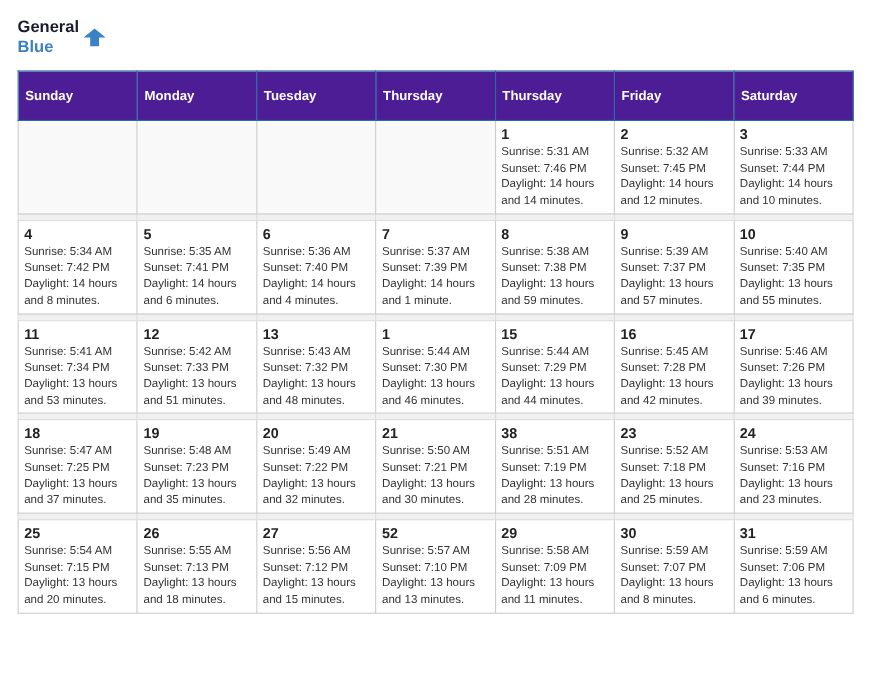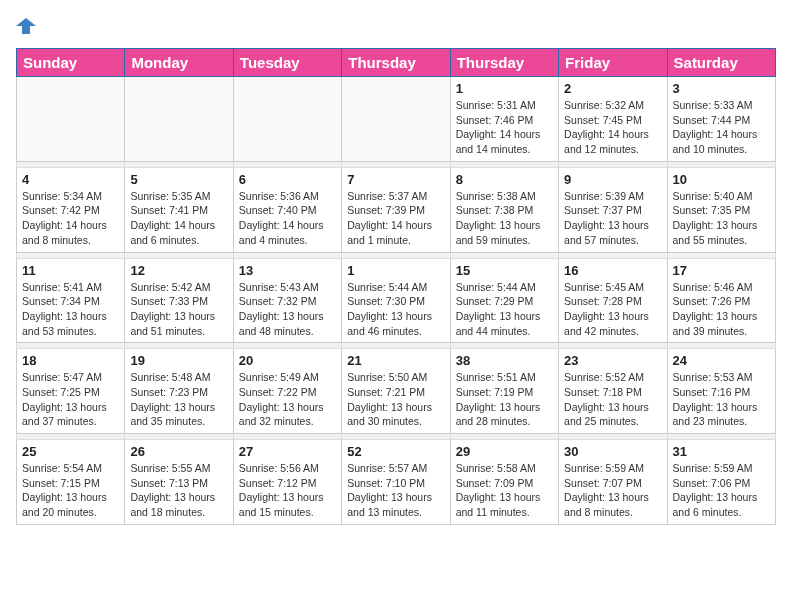--- a/index.html
+++ b/index.html
@@ -32,25 +32,25 @@
     .location {
       font-size: 16px;
       color: #555;
     }
     .calendar {
       width: 100%;
       border-collapse: collapse;
       font-size: 11px;
     }
     .calendar th {
-      background: #ec4899;
+      background: #4c1d95;
       color: #fff;
       text-align: left;
-      padding: 5px 6px;
-      font-size: 15px;
+      padding: 15px 6px;
+      font-size: 12px;
       font-weight: bold;
       border: 1px solid #2a6aaa;
     }
     .calendar td {
       border: 1px solid #ccc;
       vertical-align: top;
       padding: 4px 5px;
       width: calc(100% / 7);
       min-height: 80px;
       height: 80px;
@@ -75,20 +75,23 @@
       background: #f0f0f0;
       border: 1px solid #ddd;
       padding: 0;
     }
   </style>
 </head>
 <body>
 
 <div class="header">
   <div class="logo">
+  <div style="font-size:15px; font-weight:bold; color:#1a1a2e; line-height:1.2;">
+    General<br><span style="color:#3b82c4;">Blue</span>
+  </div>
   <svg width="20" height="20" viewBox="0 0 20 20">
     <polygon points="10,2 20,10 14,10 14,18 6,18 6,10 0,10" fill="#3b82c4"></polygon>
   </svg>
 </div>
   <div class="title-block">
     <div class="month-year"></div>
     <div class="location"></div>
   </div>
 </div>
 

